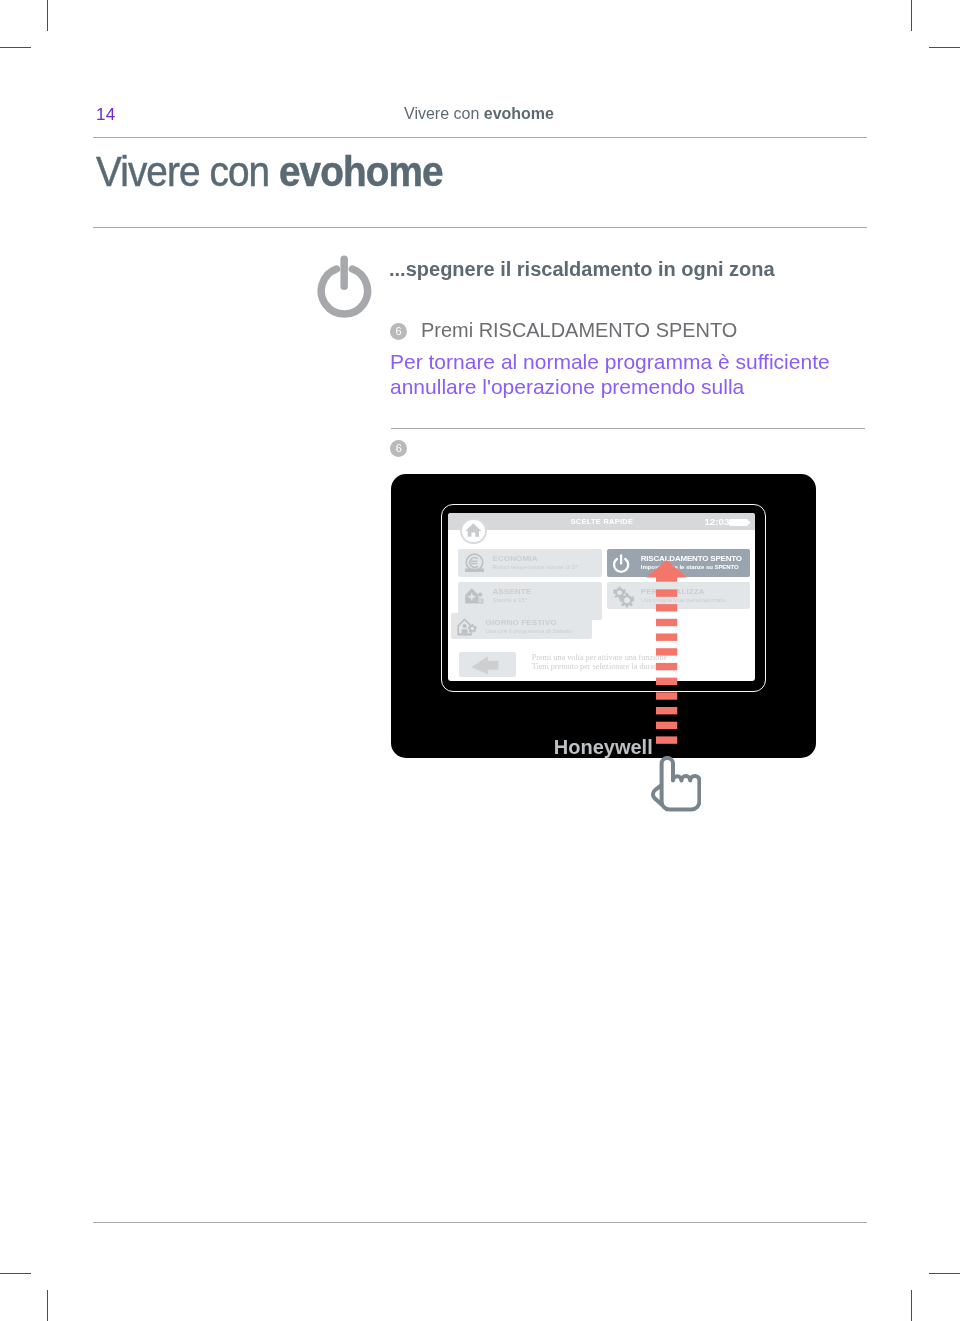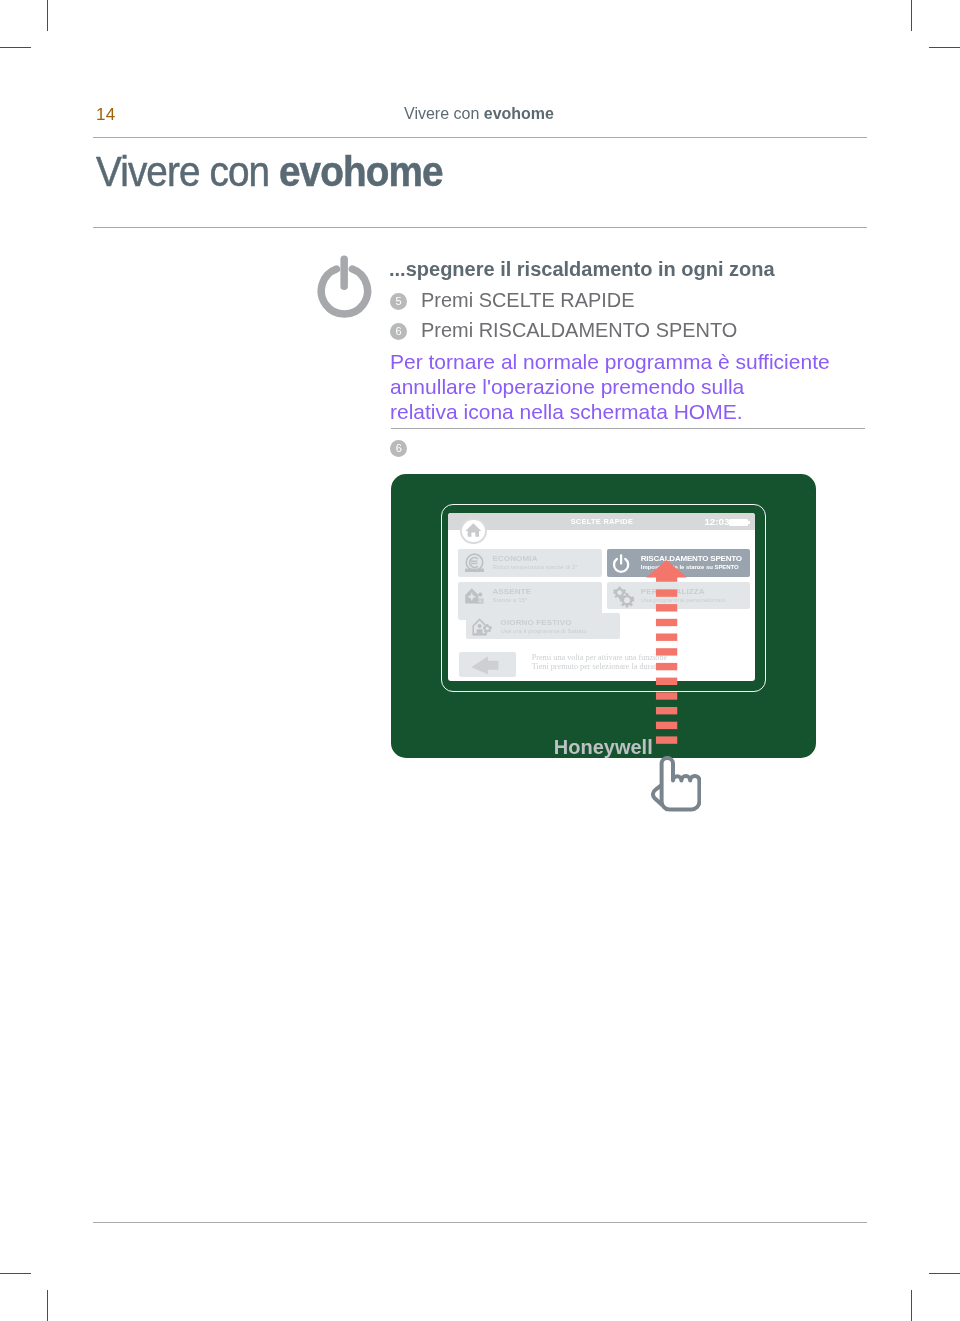--- a/index.html
+++ b/index.html
@@ -6,39 +6,39 @@
   html,body{margin:0;padding:0;background:#fff;}
   body{width:960px;height:1321px;font-family:"Liberation Sans",sans-serif;overflow:hidden;-webkit-font-smoothing:antialiased;}
   .page{position:relative;width:960px;height:1321px;background:#fff;filter:blur(0.16px);}
 
   
   .cm{position:absolute;background:#4d4d4d;}
   .cm.v{width:1px;height:31px;}
   .cm.h{height:1px;width:31px;}
 
   
-  .pg-num{position:absolute;left:96px;top:105px;font-size:17px;color:#a16207;letter-spacing:0.3px;}
+  .pg-num{position:absolute;left:96px;top:105px;font-size:17px;color:#6d28d9;letter-spacing:0.3px;}
   .running-head{position:absolute;left:404px;top:105px;font-size:16px;color:#5d6a72;}
   .running-head b{font-weight:bold;}
   .rule{position:absolute;height:1px;background:#a7a9ac;}
   .page-title{position:absolute;left:96px;top:150px;font-size:43px;color:#5a6a74;letter-spacing:-1px;line-height:1;transform:scaleX(0.90);transform-origin:left top;white-space:nowrap;-webkit-text-stroke:0.5px #5a6a74;}
   .page-title .b{font-weight:bold;}
 
   
   .power-glyph{position:absolute;left:314px;top:252px;width:60px;height:68px;}
   .subhead{position:absolute;left:389px;top:258px;font-size:20px;font-weight:bold;color:#5d6a72;white-space:nowrap;}
   .step{position:absolute;font-size:21px;color:#6d6e71;white-space:nowrap;}
   .step-txt{display:inline-block;transform:scaleX(0.95);transform-origin:left top;margin-left:14px;}
   .num{display:inline-block;width:17px;height:17px;border-radius:50%;background:#b7b9bb;color:#fff;
        font-size:11px;line-height:17px;text-align:center;vertical-align:2px;font-weight:normal;letter-spacing:0;}
   .body-p{position:absolute;left:390px;top:350px;font-size:21px;color:#8b5cf6;line-height:24.8px;white-space:nowrap;}
   .num-marker{position:absolute;left:390.3px;top:440px;}
 
   
-  .device{position:absolute;left:390.6px;top:473.9px;width:425px;height:284.3px;background:#14532d;border-radius:15px;}
+  .device{position:absolute;left:390.6px;top:473.9px;width:425px;height:284.3px;background:#000000;border-radius:15px;}
   .bezel{position:absolute;left:50.4px;top:30.1px;width:325px;height:188px;border-radius:12px;border:1.4px solid #f6f7f8;box-sizing:border-box;}
   .screen{position:absolute;left:57.8px;top:38.8px;width:307px;height:168px;background:#fff;border-radius:3px;overflow:hidden;filter:blur(0.7px);}
   .topbar{position:absolute;left:0;top:0;width:100%;height:17px;background:#d7d8da;}
   .topbar .ttl{position:absolute;left:0;right:0;top:4.2px;text-align:center;font-size:7.4px;font-weight:bold;color:#fff;letter-spacing:0.3px;}
   .topbar .clock{position:absolute;left:256px;top:3.2px;font-size:9.8px;font-weight:bold;color:#fff;letter-spacing:0px;}
   .batt{position:absolute;left:280.2px;top:6.1px;width:19.2px;height:6.8px;border-radius:1.5px;background:#fff;}
   .batt:after{content:'';position:absolute;left:19.2px;top:1.8px;width:2.4px;height:3.2px;background:#fff;border-radius:0 1px 1px 0;}
   .home-btn{position:absolute;left:12px;top:5px;width:26.7px;height:26.7px;border-radius:50%;background:#fff;border:2.2px solid #dadbdd;box-sizing:border-box;}
   .tile{position:absolute;background:#e3e6e8;border-radius:2px;}
   .tile .tt{position:absolute;left:34.2px;top:4.9px;font-size:8px;font-weight:bold;color:#cbced1;letter-spacing:0.15px;white-space:nowrap;text-align:center;}
@@ -75,27 +75,25 @@
   <div class="rule" style="left:93px;top:137px;width:774px;"></div>
   <div class="page-title"><span>Vivere con </span><span class="b">evohome</span></div>
   <div class="rule" style="left:93px;top:227px;width:774px;"></div>
 
   <svg class="power-glyph" viewBox="0 0 60 68">
     <path d="M22.48 17.1 A23.15 23.15 0 1 0 38.32 17.1" fill="none" stroke="#a6a8ab" stroke-width="7.5" stroke-linecap="round"></path>
     <line x1="30.15" y1="7.15" x2="30.15" y2="34.25" stroke="#a6a8ab" stroke-width="7.5" stroke-linecap="round"></line>
   </svg>
   <div class="subhead">...spegnere il riscaldamento in ogni zona</div>
 
-  <div class="step" style="left:390px;top:288px;"><span class="num">5</span><span class="step-txt">Premi SCELTE RAPIDE</span></div>
   <div class="step" style="left:390px;top:318px;"><span class="num">6</span><span class="step-txt">Premi RISCALDAMENTO SPENTO</span></div>
 
   <div class="body-p">
     <div>Per tornare al normale programma è sufficiente</div>
     <div>annullare l'operazione premendo sulla</div>
-    <div>relativa icona nella schermata HOME.</div>
   </div>
 
   <div class="rule" style="left:391px;top:428px;width:474px;"></div>
   <div class="num-marker"><span class="num">6</span></div>
 
   <div class="device">
     <div class="bezel"></div>
     <div class="screen">
       <div class="topbar">
         <div class="ttl">SCELTE RAPIDE</div>
@@ -161,21 +159,21 @@
                 <path d="M-6 4.1 l12 -8.2 1.45 2.1 -12 8.2z"></path>
                 <circle cx="0" cy="0" r="5.4"></circle>
                 <circle cx="0" cy="0" r="2.9" fill="#e6e7e8"></circle>
               </g>
             </g>
           </svg>
         <div class="tt">PERSONALIZZA</div>
         <div class="ts">Usa programma personalizzato</div>
       </div>
 
-      <div class="tile" style="left:18px;top:100.3px;width:154px;height:26.1px;">
+      <div class="tile" style="left:3px;top:100.3px;width:141px;height:26.1px;">
         <svg class="ticon" viewBox="0 0 23 23">
             <path d="M2.2 9.9 L8.6 3.4 L15 9.9 L15 18.6 L2.2 18.6 Z" fill="none" stroke="#bec1c4" stroke-width="1.6"></path>
             <path d="M2.2 17.3 h12.8 v1.9 H2.2z" fill="#bec1c4"></path>
             <circle cx="8.6" cy="10" r="2.1" fill="#bec1c4"></circle>
             <path d="M5.7 13.2h5.8v4.4H5.7z" fill="#bec1c4"></path>
             <g transform="translate(16.4,12.4)" fill="#bec1c4">
               <path d="M-4.3 -0.85 h8.6 v1.7 h-8.6z"></path>
               <path d="M-0.85 -4.3 h1.7 v8.6 h-0.85z"></path>
               <path d="M-3.6 -2.5 l7.2 5 -0.9 1.3 -7.2-5z"></path>
               <path d="M-3.6 2.5 l7.2 -5 0.9 1.3 -7.2 5z"></path>

